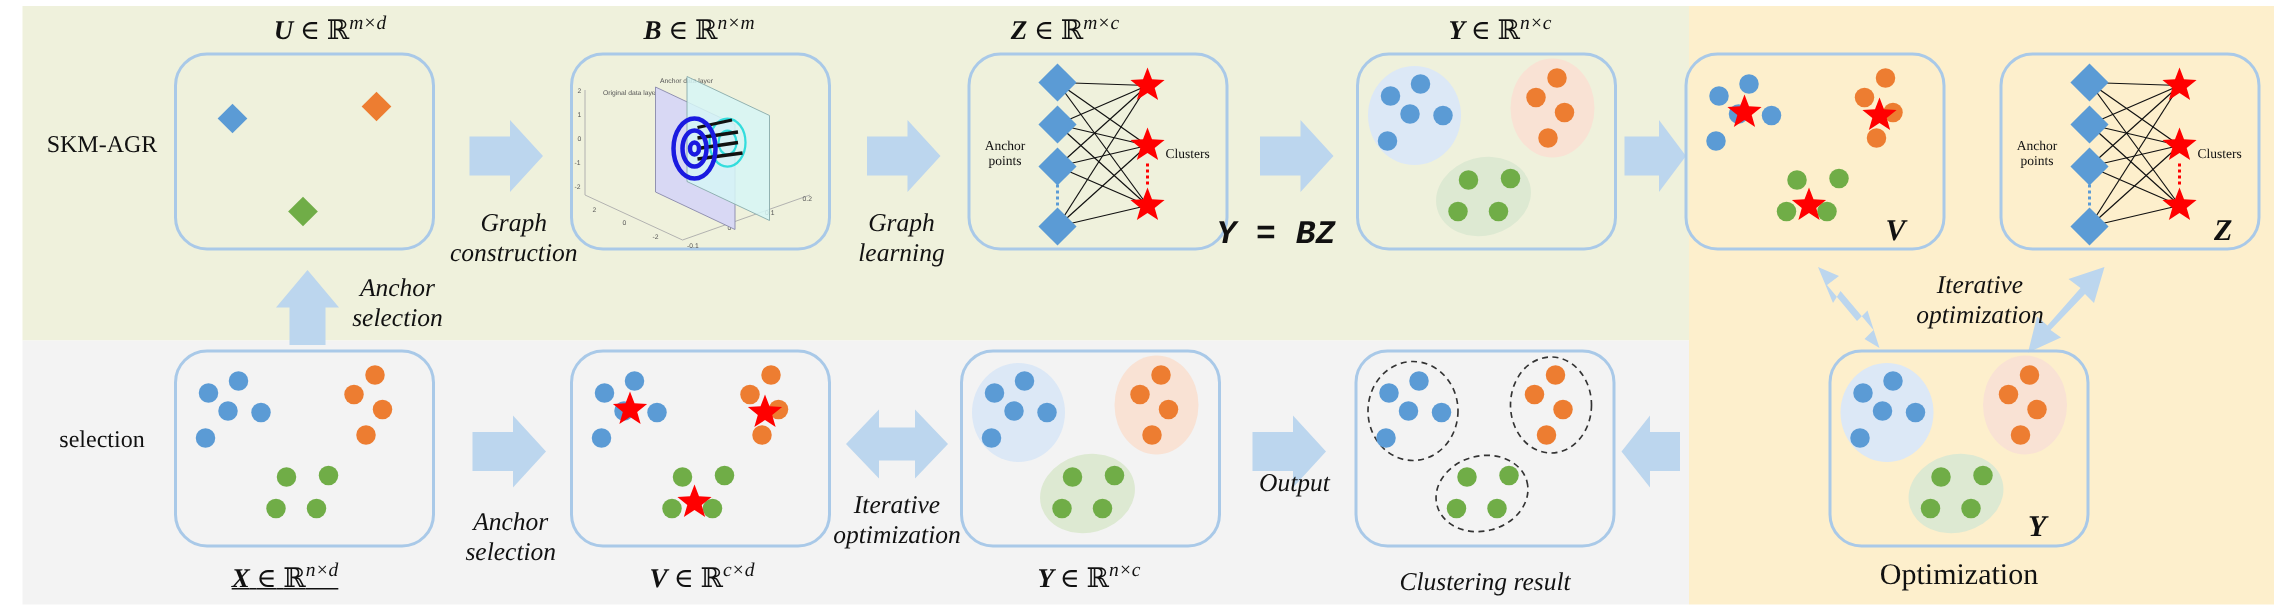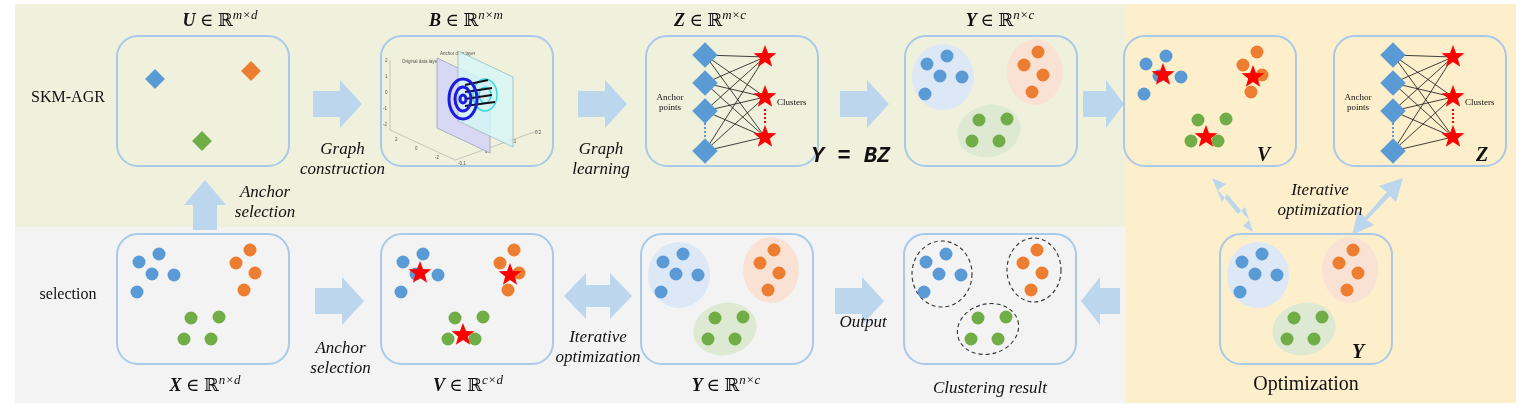--- a/index.html
+++ b/index.html
@@ -270,21 +270,21 @@
     <circle cx="21" cy="59" r="6.5" fill="#5b9bd5"></circle>
     <circle cx="134" cy="17" r="6.5" fill="#ed7d31"></circle>
     <circle cx="120" cy="30" r="6.5" fill="#ed7d31"></circle>
     <circle cx="139" cy="40" r="6.5" fill="#ed7d31"></circle>
     <circle cx="128" cy="57" r="6.5" fill="#ed7d31"></circle>
     <circle cx="75" cy="85" r="6.5" fill="#70ad47"></circle>
     <circle cx="103" cy="84" r="6.5" fill="#70ad47"></circle>
     <circle cx="68" cy="106" r="6.5" fill="#70ad47"></circle>
     <circle cx="95" cy="106" r="6.5" fill="#70ad47"></circle>
   </svg>
-<div class="lbl math" style="left:135px;top:373px;width:140px;">
+<div class="lbl math" style="left:120px;top:373px;width:140px;text-decoration:underline;">
   <span>X</span> <span class="r">∈</span> <span class="r">ℝ</span><sup>n×d</sup>
 </div>
 
 <div class="lbl cap" style="left:298px;top:338px;width:85px;">
   <div>Anchor</div>
     <div>selection</div>
 </div>
 
 <div class="box" style="left:380px;top:233px;width:174px;height:132px;"></div>
 <svg class="clusters-star" style="left:380px;top:233px;width:174px;height:132px;">

